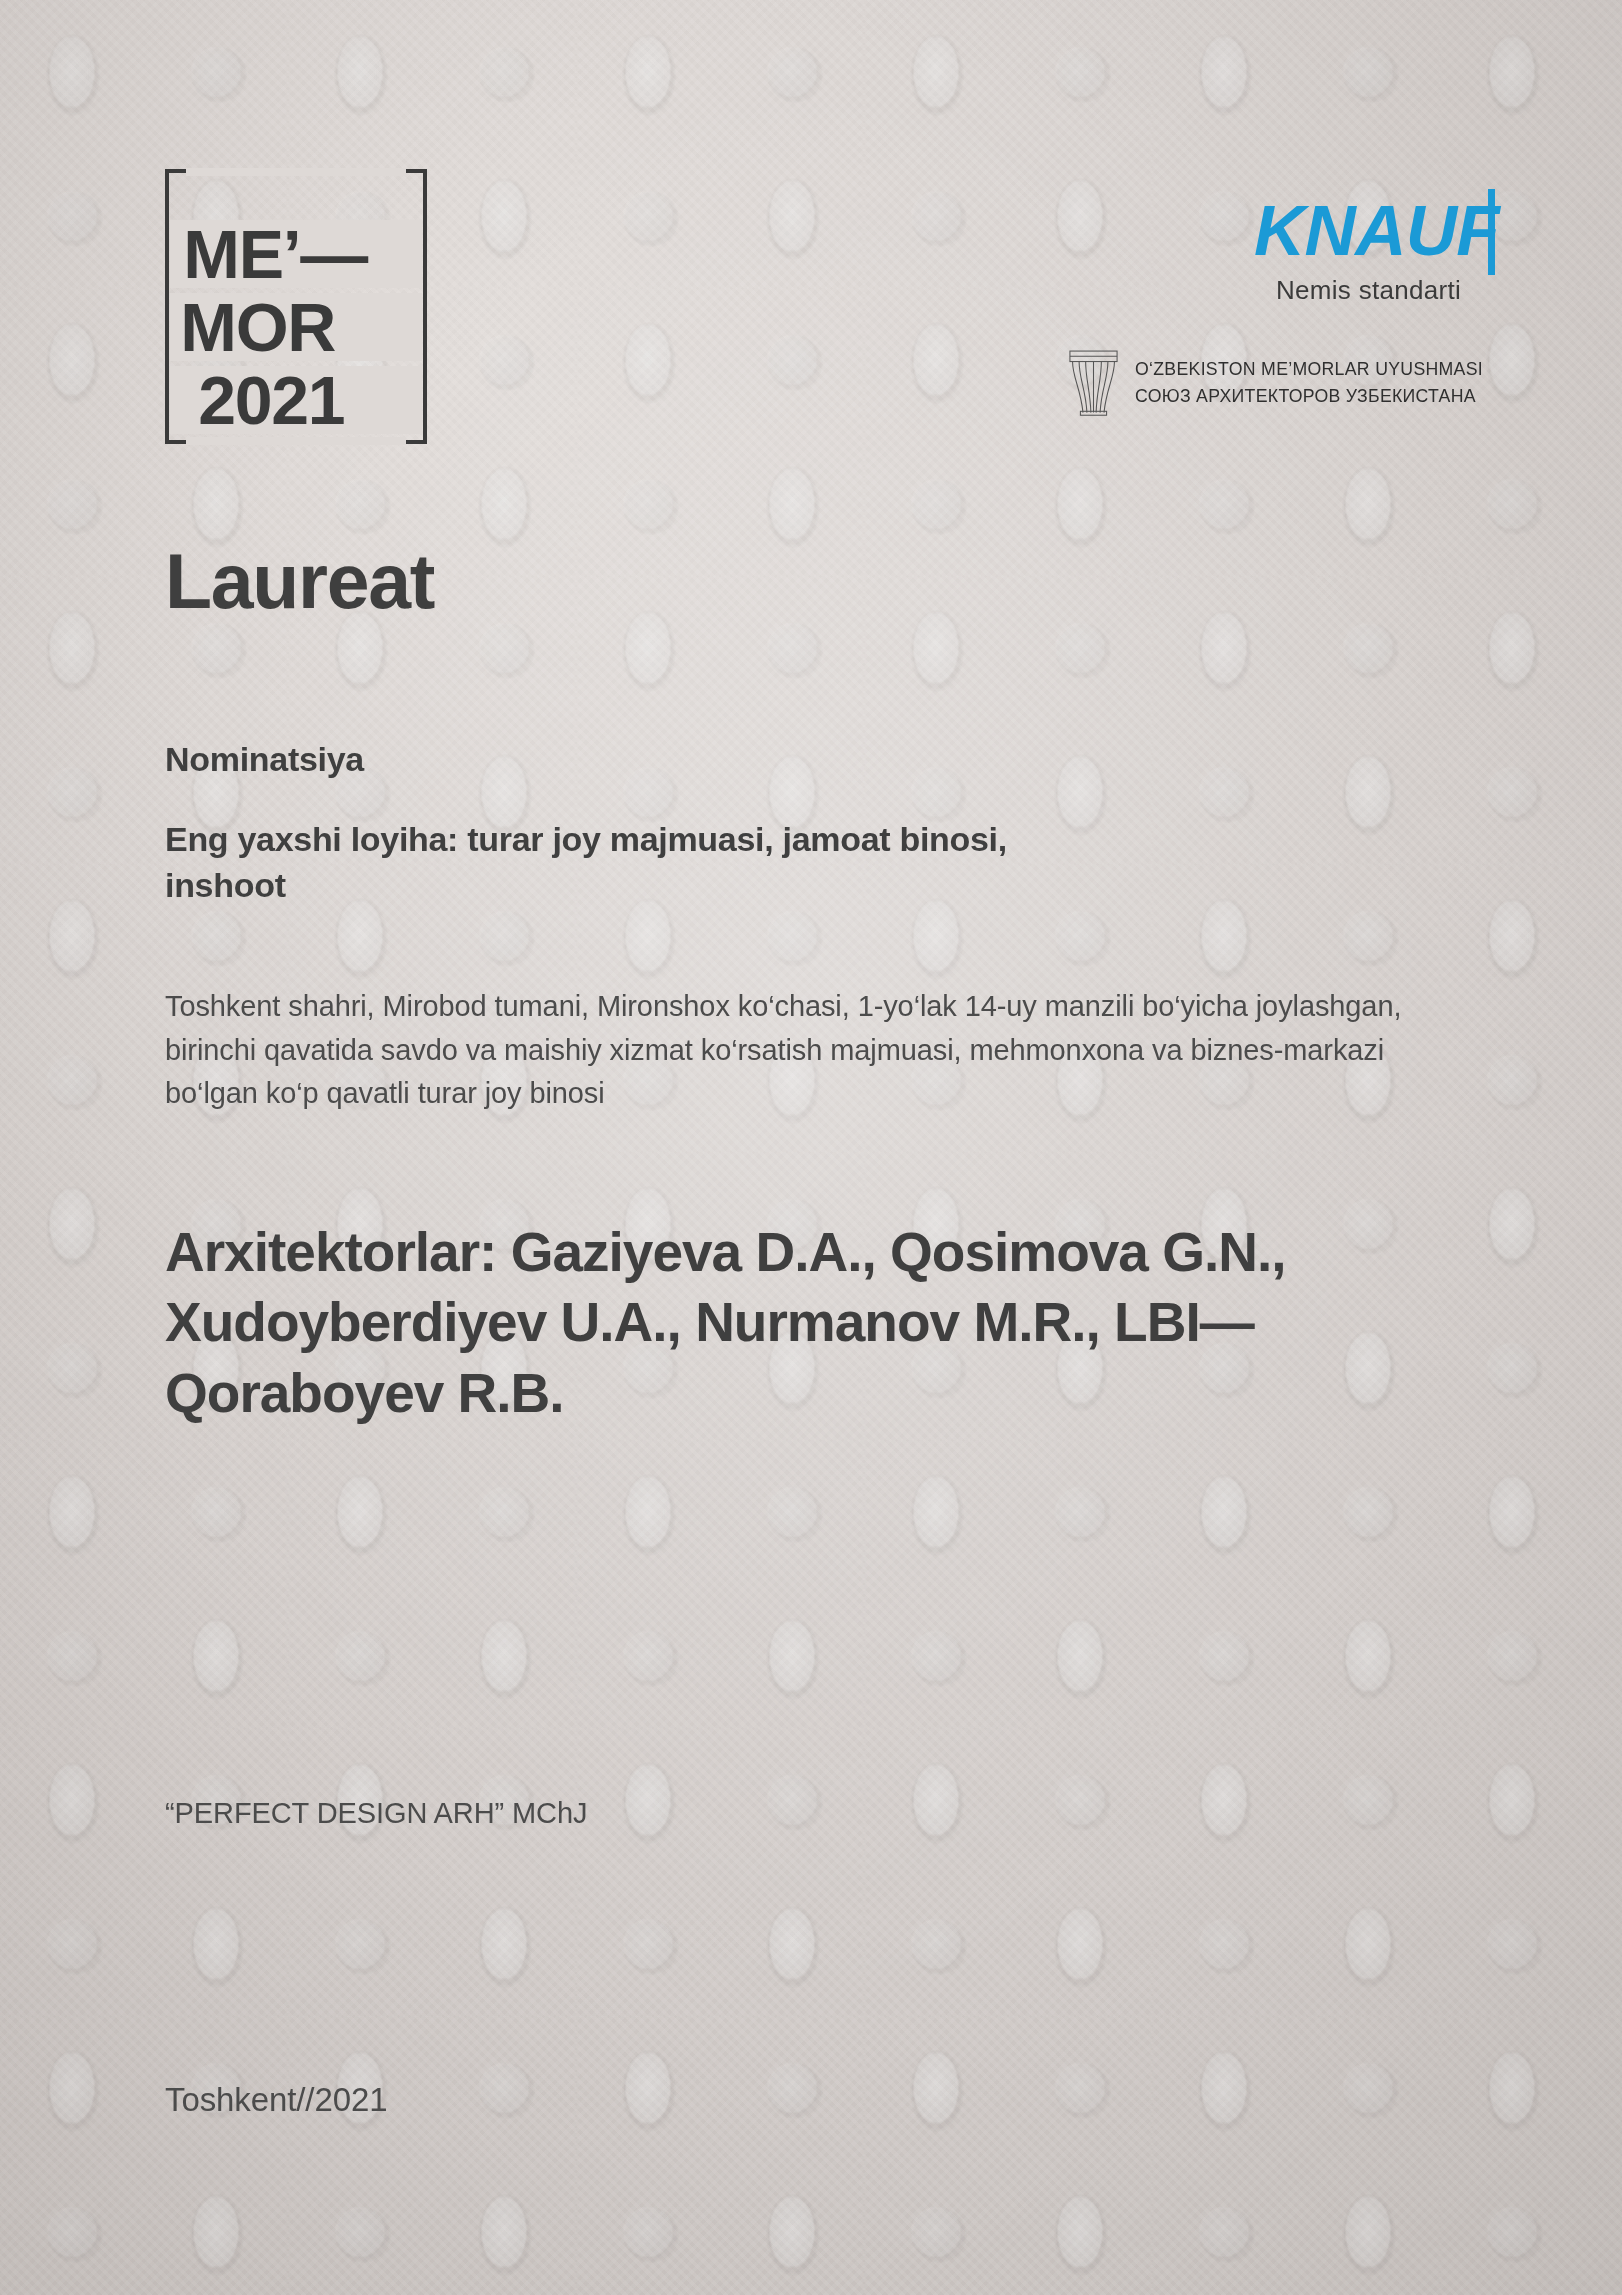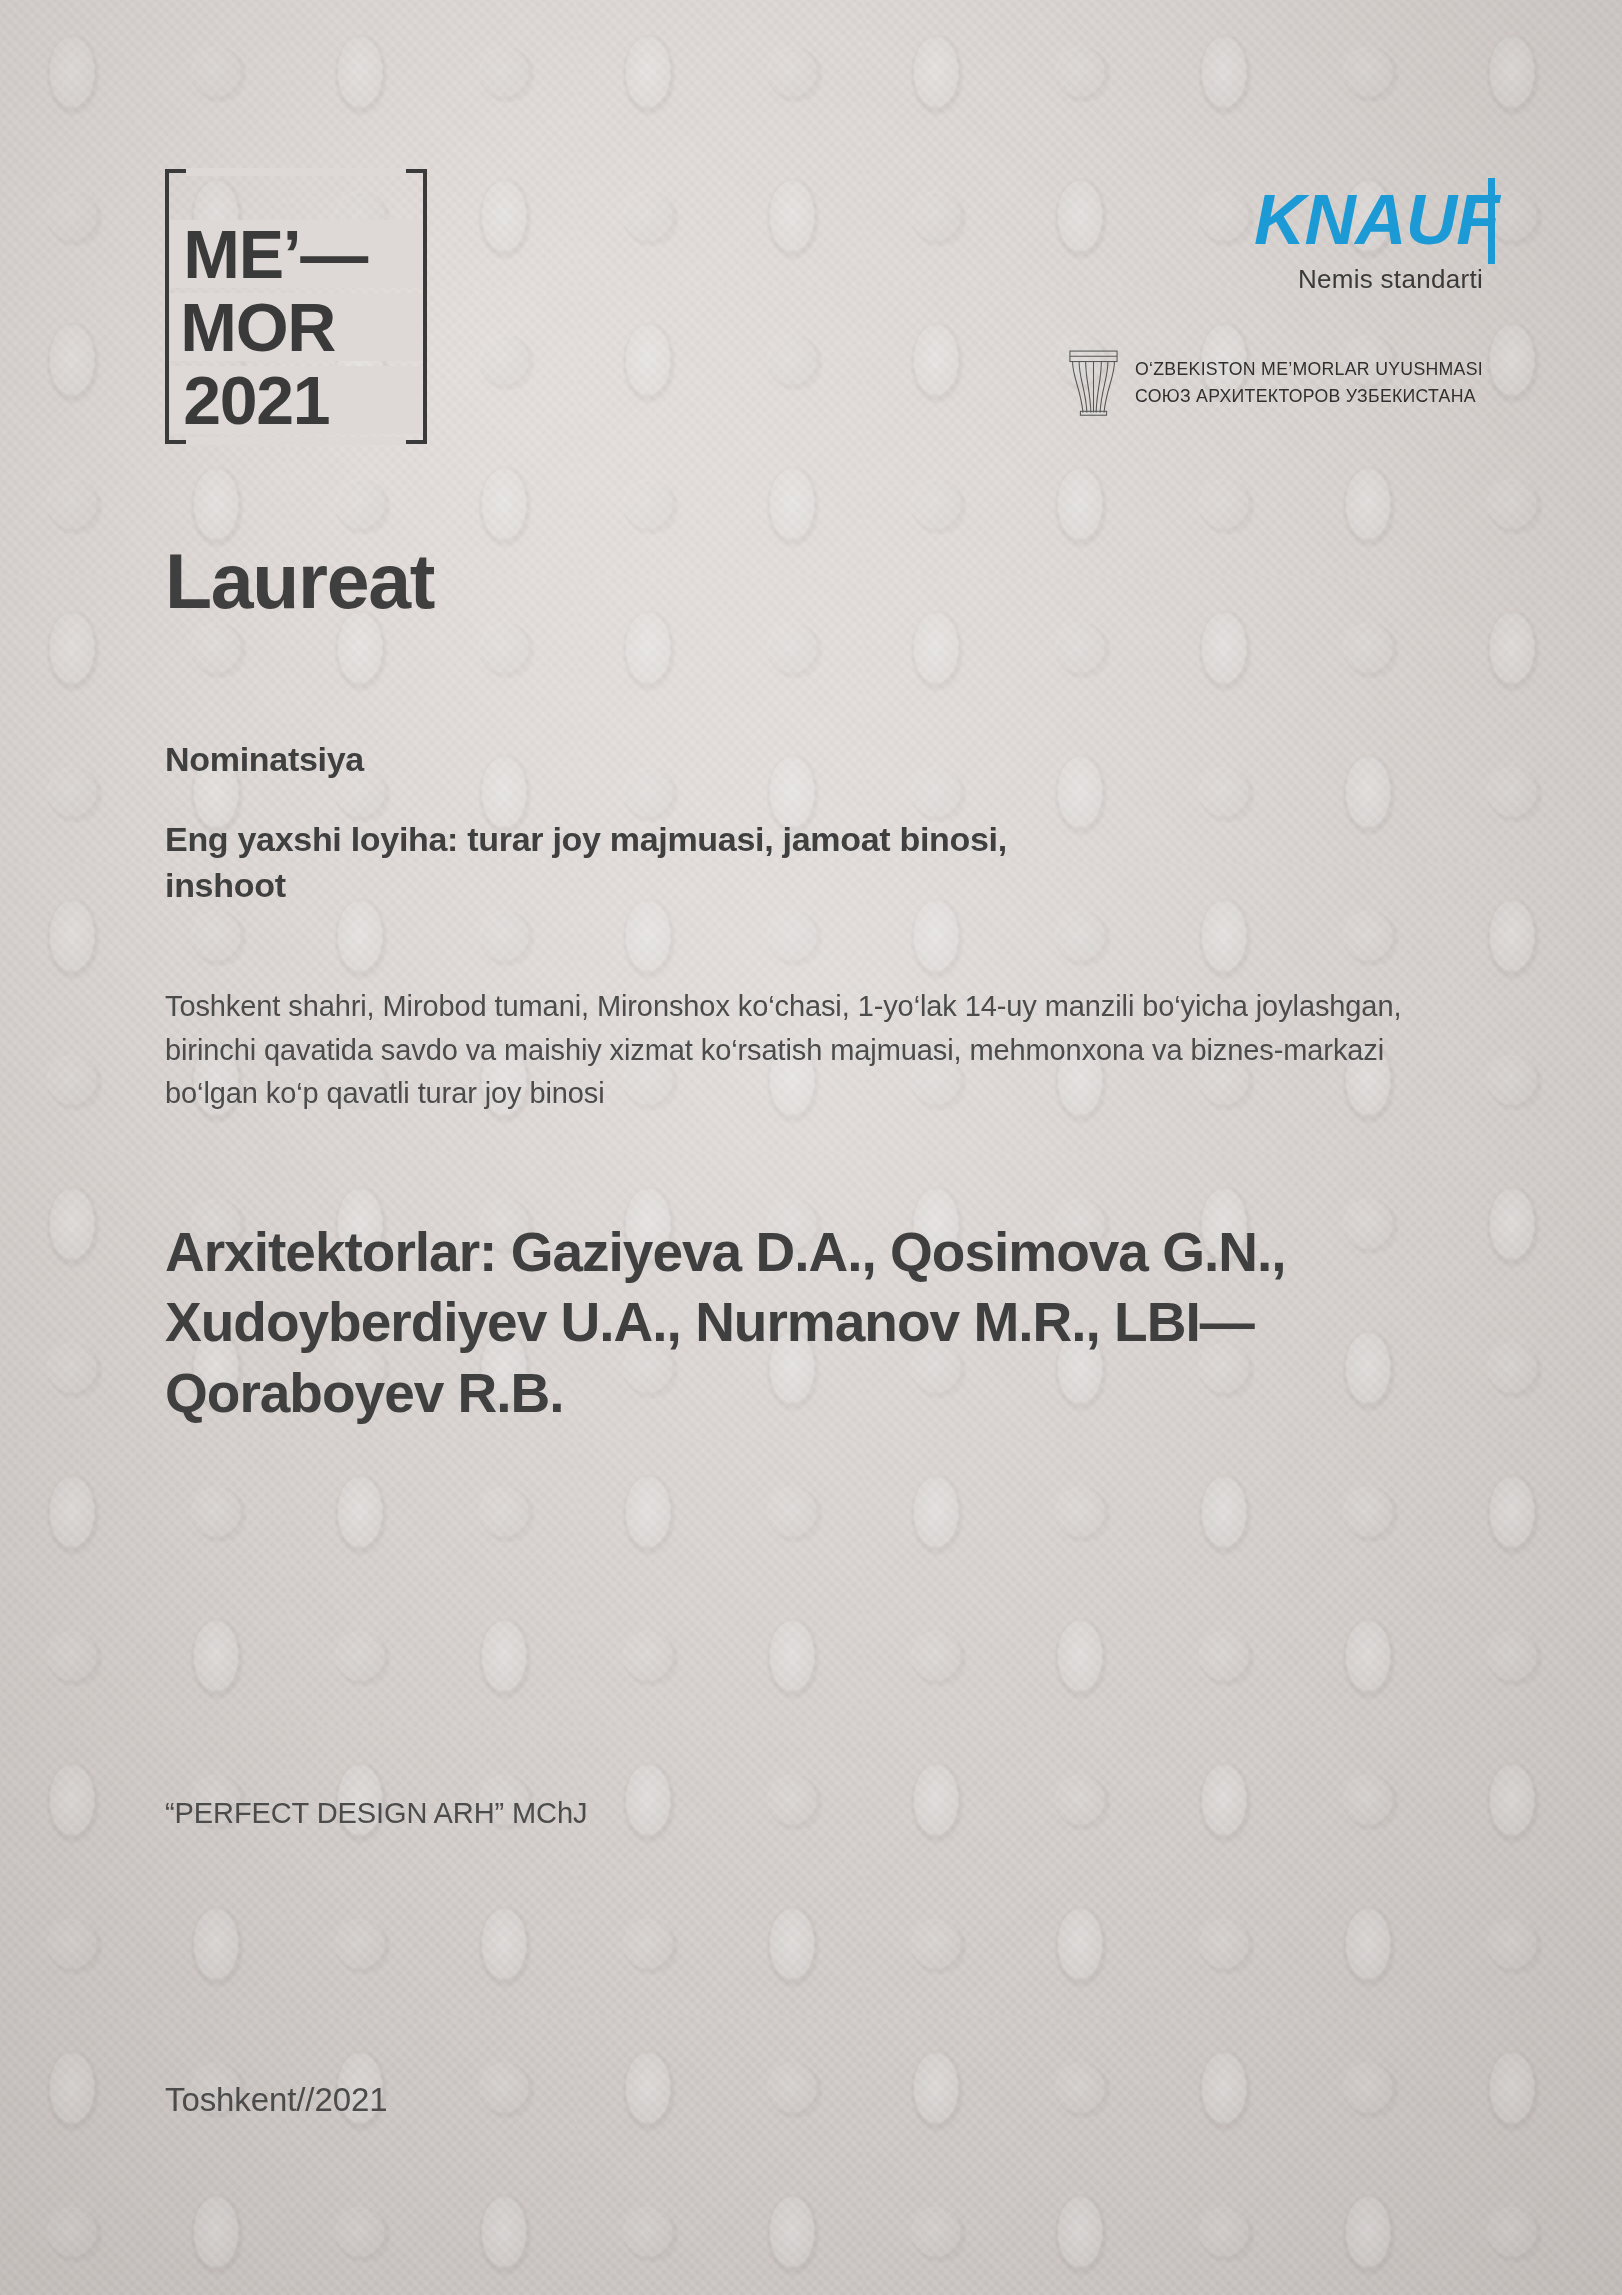--- a/index.html
+++ b/index.html
@@ -93,37 +93,37 @@
     font-family: "Liberation Sans", sans-serif;
     font-weight: 700;
     font-size: 68px;
     letter-spacing: -1.3px;
     line-height: 1;
     text-align: left;
     background: #ded9d6;
   }
   .memor-logo .l1 { top: 25px; padding-left: 13px; }
   .memor-logo .l2 { top: 98px; padding-left: 10px; }
-  .memor-logo .l3 { top: 171px; padding-left: 13px; }
+  .memor-logo .l3 { top: 171px; padding-left: 28px; }
   .memor-mask-top, .memor-mask-bottom {
     position: absolute;
     left: 17px;
     right: 17px;
     height: 7.9px;
     background: #ded9d6;
   }
   .memor-mask-top { top: -5.2px; }
   .memor-mask-bottom { bottom: -5.2px; }
 
   .knauf {
     position: absolute;
     right: 139px;
-    top: 164px;
+    top: 175px;
     width: 229px;
-    text-align: right;
+    text-align: center;
   }
   .knauf-word {
     display: inline-block;
     position: relative;
     color: #1b9ad6;
     font-family: "Liberation Sans", sans-serif;
     font-weight: 700;
     font-style: italic;
     font-size: 71px;
     letter-spacing: -0.7px;

